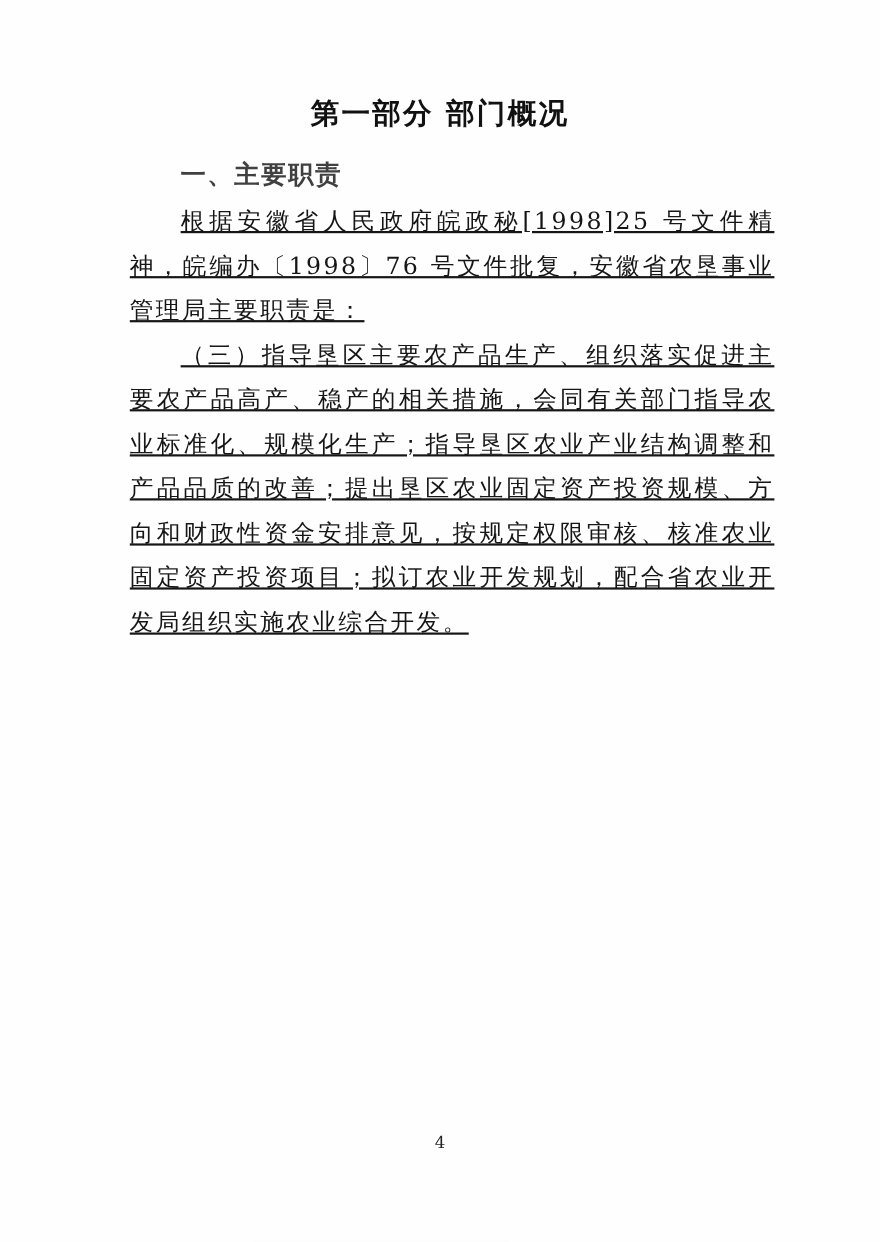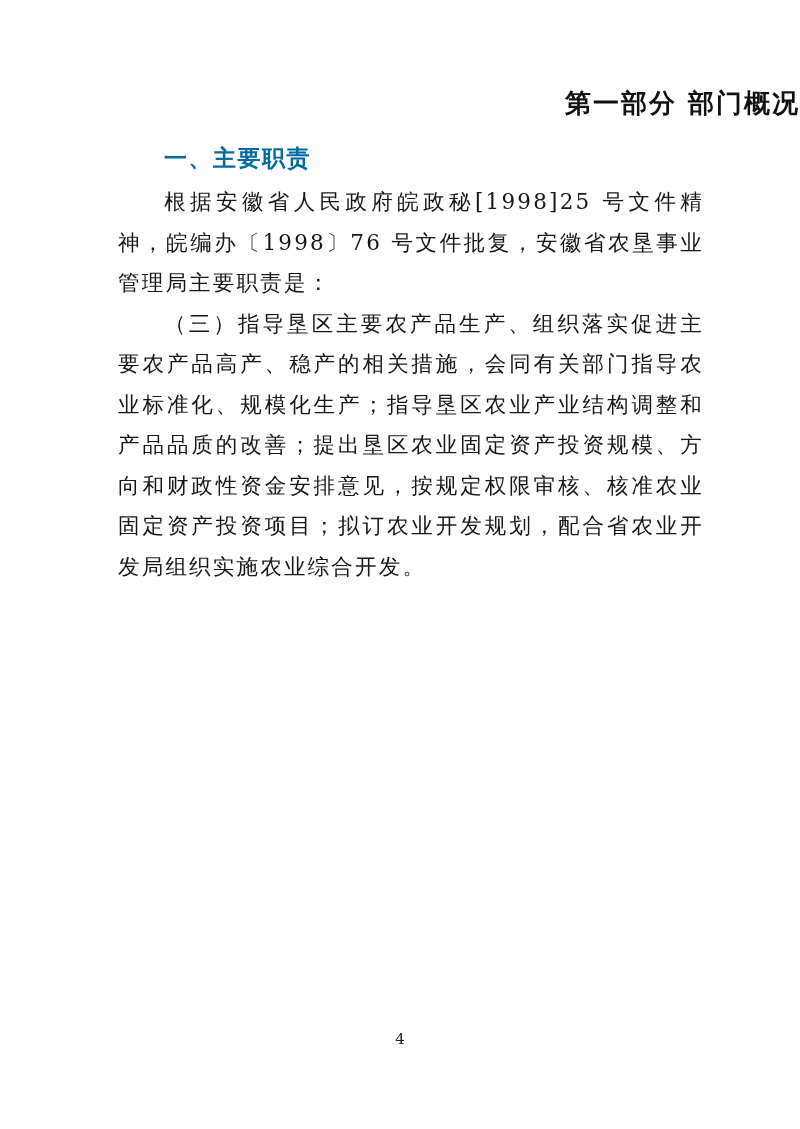--- a/index.html
+++ b/index.html
@@ -16,53 +16,54 @@
     color: #161616;
     overflow: hidden;
     font-family: "DejaVu Serif", "Liberation Serif", serif;
   }
   .doc-title {
     position: absolute;
     top: 86px;
     left: 0;
     width: 100%;
     margin: 0;
-    text-align: right;
+    text-align: center;
     font-family: "DejaVu Sans", "Liberation Sans", sans-serif;
     font-weight: bold;
     font-size: 26px;
     letter-spacing: 2px;
     color: #111;
   }
   .section-heading {
     position: absolute;
     top: 143px;
     left: 164px;
     margin: 0;
     font-family: "DejaVu Sans", "Liberation Sans", sans-serif;
     font-weight: bold;
     font-size: 23px;
     letter-spacing: 1.5px;
-    color: #0369a1;
+    color: #404040;
   }
   .body-text {
     position: absolute;
     top: 182px;
     left: 118px;
     width: 586px;
     font-size: 21.5px;
     line-height: 40.5px;
     letter-spacing: 2.2px;
     text-align: justify;
     text-justify: inter-character;
     color: #161616;
   }
   .body-text p {
     margin: 0;
     text-indent: 2.15em;
+    text-decoration: underline;
   }
   .page-number {
     position: absolute;
     top: 1030px;
     left: 0;
     width: 100%;
     text-align: center;
     font-size: 15px;
     color: #222;
   }

